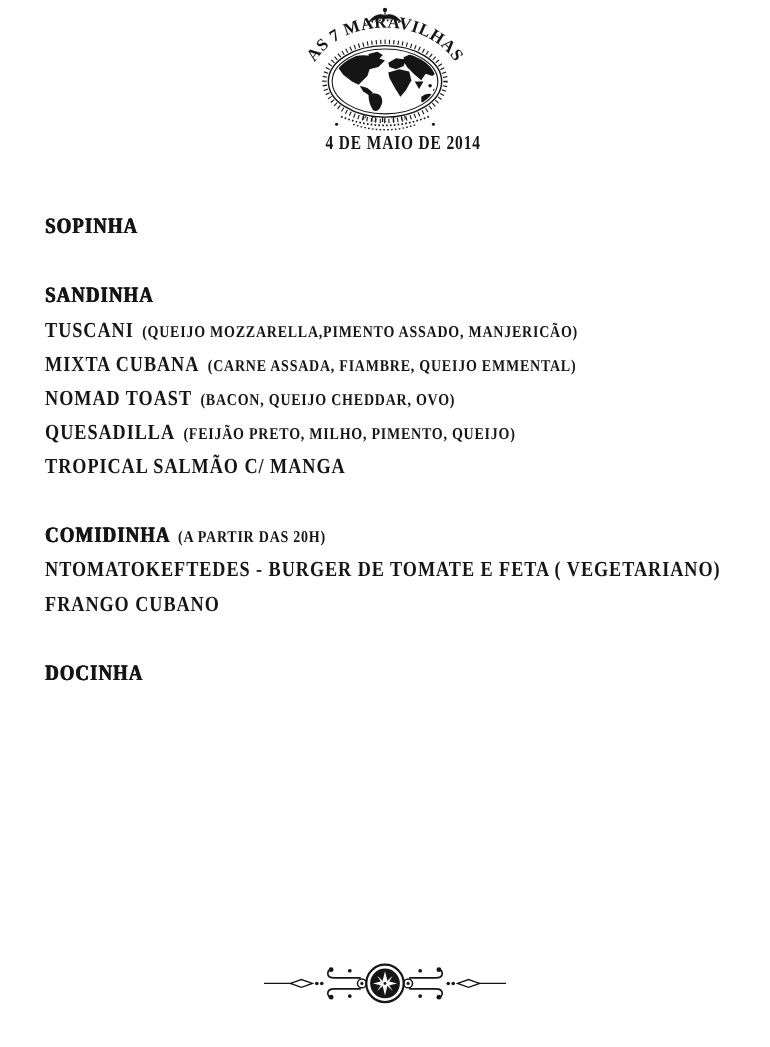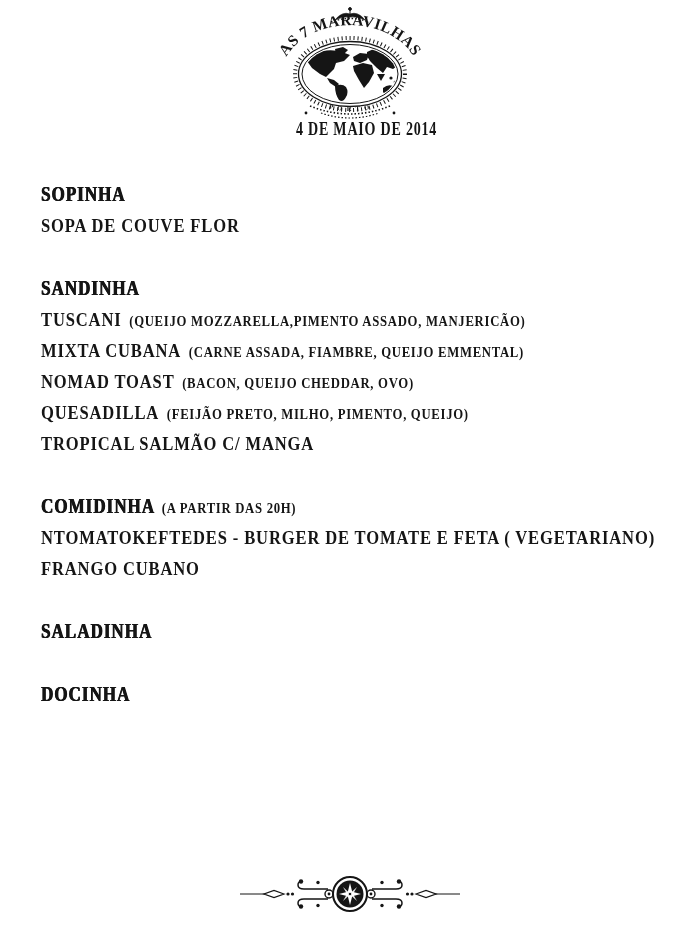--- a/index.html
+++ b/index.html
@@ -33,21 +33,21 @@
     transform-origin:center;
     font-weight:700;
     font-size:18px;
     letter-spacing:1px;
     white-space:nowrap;
   }
 
   
   .menu {
     position:absolute;
-    top:179px; left:41px;
+    top:191px; left:41px;
     width:620px;
   }
   .section { margin-bottom:32px; }
   .line {
     height:31px;
     line-height:31px;
     white-space:nowrap;
   }
   .scalex {
     display:inline-block;
@@ -162,26 +162,20 @@
 
 <div class="menu">
 
   <div class="section">
     <div class="line">
       <span class="scalex">
         <span class="heading">SOPINHA</span>
         <span class="heading-note"></span>
       </span>
     </div>
-    <div class="line">
-      <span class="scalex">
-        <span class="item-name">SOPA DE COUVE FLOR</span>
-        <span class="item-note"></span>
-      </span>
-    </div>
   </div>
 
   <div class="section">
     <div class="line">
       <span class="scalex">
         <span class="heading">SANDINHA</span>
         <span class="heading-note"></span>
       </span>
     </div>
     <div class="line">
@@ -231,26 +225,20 @@
     </div>
     <div class="line">
       <span class="scalex">
         <span class="item-name">FRANGO CUBANO</span>
         <span class="item-note"></span>
       </span>
     </div>
   </div>
 
   <div class="section">
-    <div class="line">
-      <span class="scalex">
-        <span class="heading">SALADINHA</span>
-        <span class="heading-note"></span>
-      </span>
-    </div>
   </div>
 
   <div class="section">
     <div class="line">
       <span class="scalex">
         <span class="heading">DOCINHA</span>
         <span class="heading-note"></span>
       </span>
     </div>
   </div>

